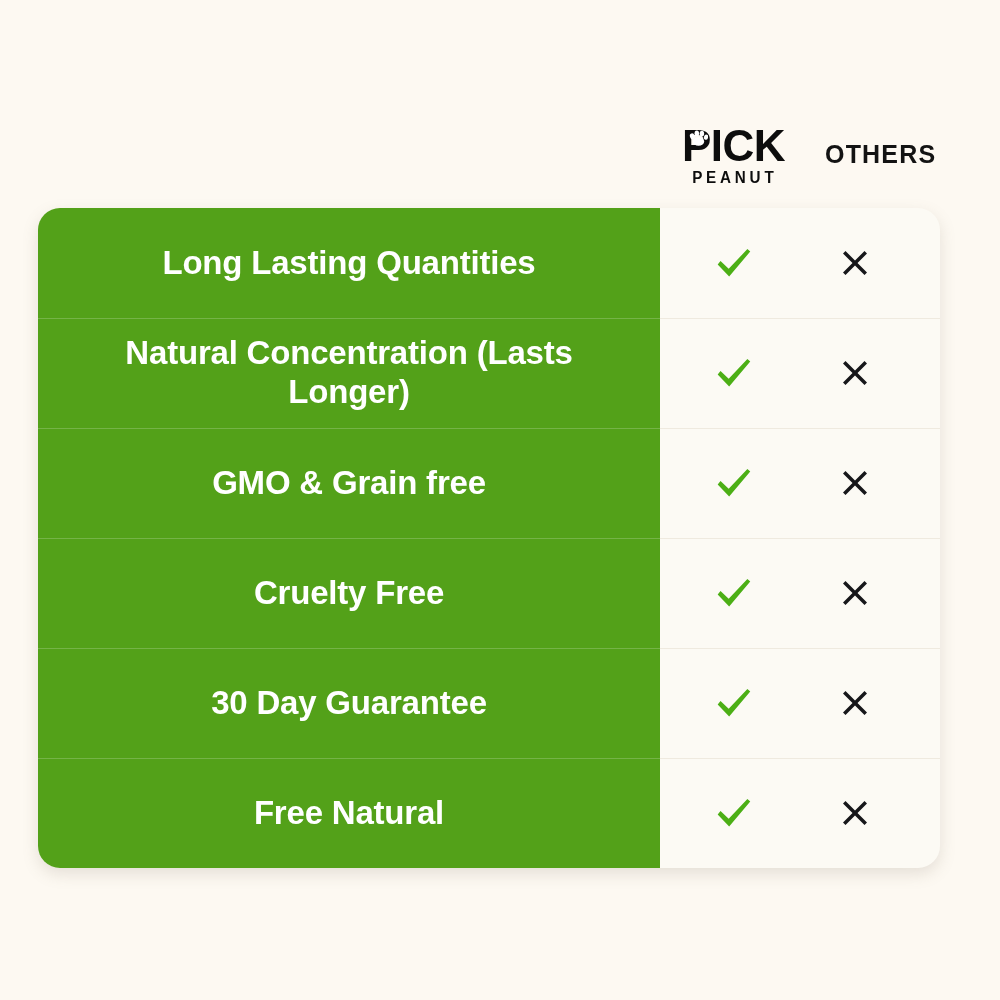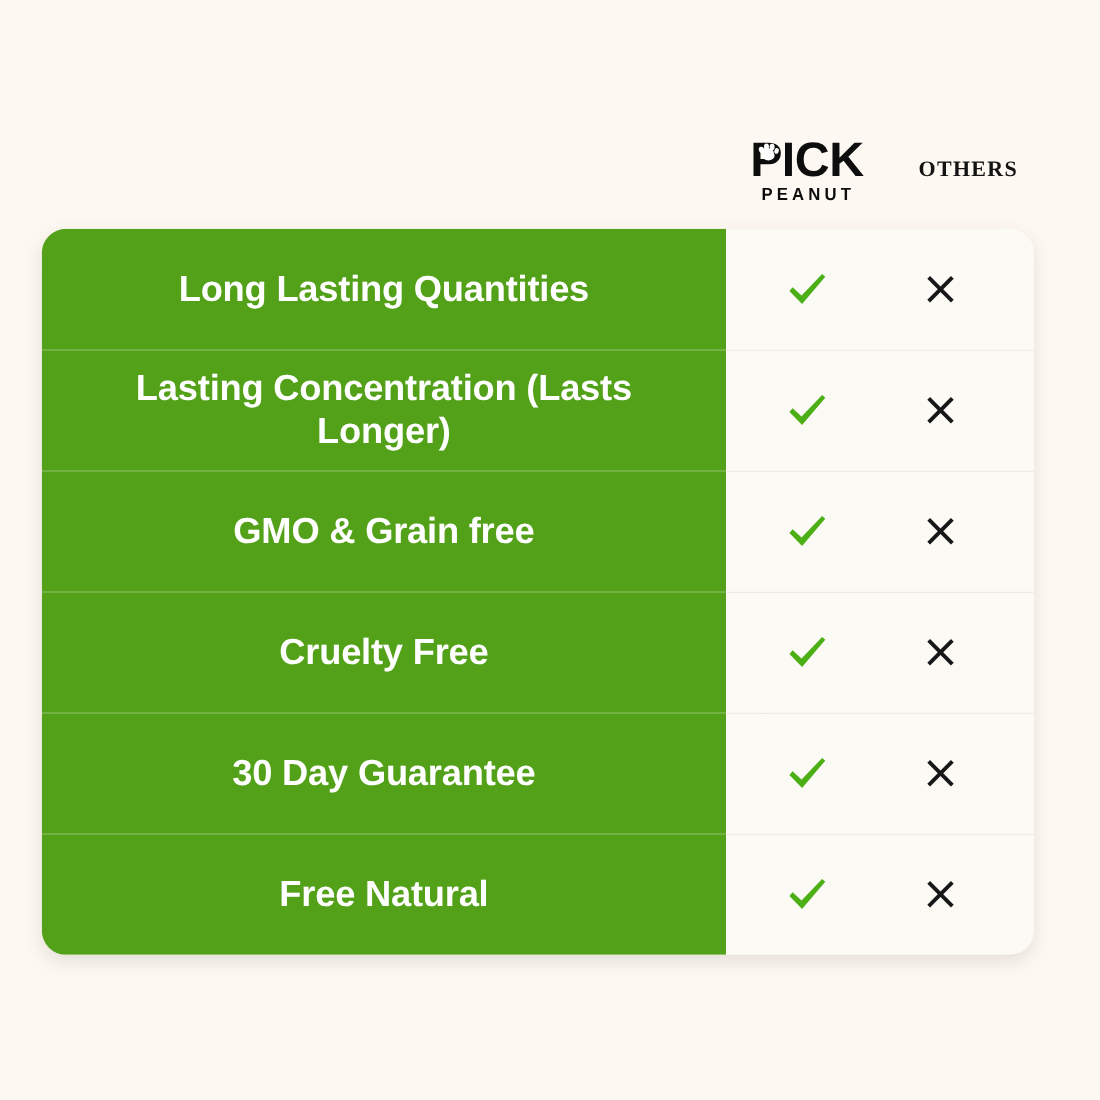--- a/index.html
+++ b/index.html
@@ -69,26 +69,26 @@
     font-weight: 700;
     font-size: 16px;
     letter-spacing: 4.0px;
     color: #0d0d0d;
     margin-top: 3px;
     padding-left: 3px;
     transform: scaleX(0.95);
   }
 
   .others-label {
-    font-family: Liberation Serif, serif;
-    font-weight: 700;
-    font-size: 20px;
+    font-family: Liberation Sans, sans-serif;
+    font-weight: 700;
+    font-size: 25px;
     letter-spacing: 1.2px;
     color: #131313;
-    margin-left: 44px;
+    margin-left: 34px;
     margin-bottom: 4px;
   }
 
   
   .card {
     position: absolute;
     left: 38px;
     top: 208px;
     width: 902px;
     height: 660px;
@@ -191,21 +191,21 @@
     </div>
     <div class="mark-cell cross-col">
       <svg class="cross-icon" viewBox="0 0 34 34">
         <path d="M5 7.5 L7.5 5 L17 14.5 L26.5 5 L29 7.5 L19.5 17 L29 26.5 L26.5 29 L17 19.5 L7.5 29 L5 26.5 L14.5 17 Z" fill="#17171a"></path>
       </svg>
     </div>
   </div>
 
   <div class="row">
     <div class="feature-cell">
-      <span class="feature-text">Lasting Concentration (Lasts Longer)</span>
+      <span class="feature-text">Natural Concentration (Lasts Longer)</span>
     </div>
     <div class="mark-cell check-col">
       <svg class="check-icon" viewBox="0 0 48 48">
         <path d="M8 25.5 L11 22 L19.5 30 L39 9.5 L42 12 L20 38 Z" fill="#4caf15"></path>
       </svg>
     </div>
     <div class="mark-cell cross-col">
       <svg class="cross-icon" viewBox="0 0 34 34">
         <path d="M5 7.5 L7.5 5 L17 14.5 L26.5 5 L29 7.5 L19.5 17 L29 26.5 L26.5 29 L17 19.5 L7.5 29 L5 26.5 L14.5 17 Z" fill="#17171a"></path>
       </svg>

